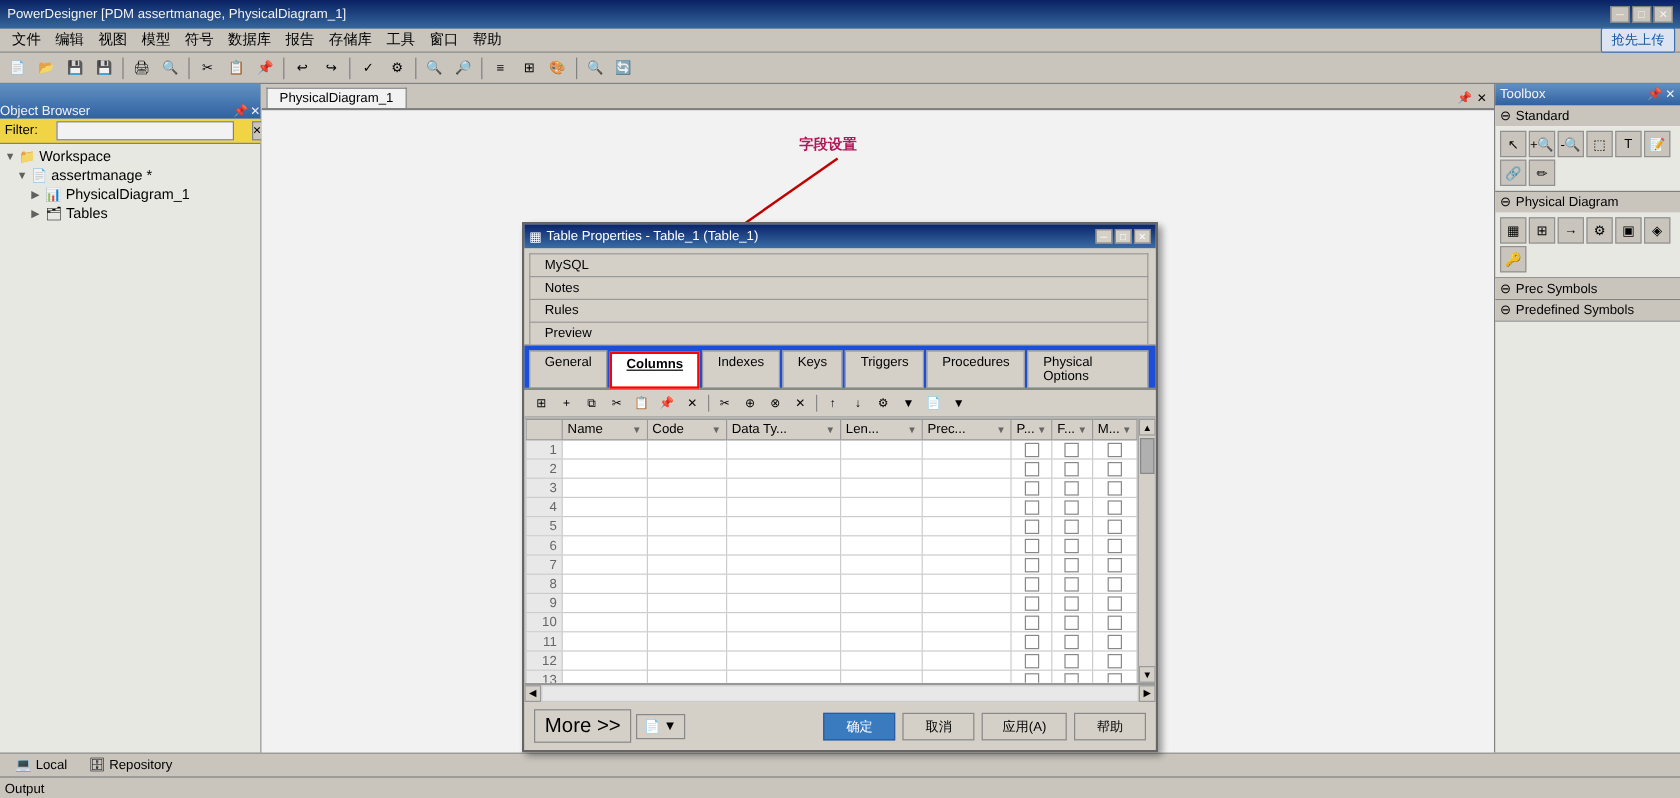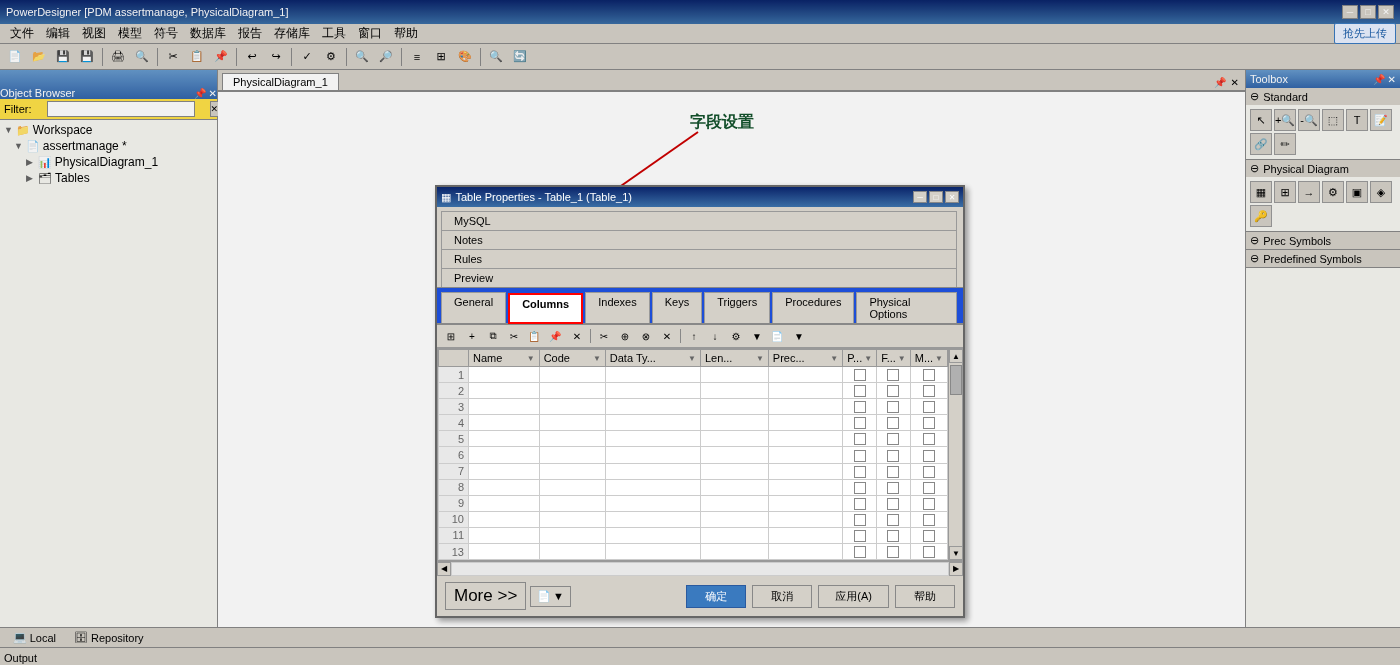--- a/index.html
+++ b/index.html
@@ -578,21 +578,21 @@
 
       <div style="position:absolute; top:30px; left:350px; pointer-events:none;">
         <svg width="200" height="100" style="overflow:visible;">
           <defs>
             <marker id="arrowhead" markerWidth="8" markerHeight="6" refX="8" refY="3" orient="auto">
               <polygon points="0 0, 8 3, 0 6" fill="#cc0000"></polygon>
             </marker>
           </defs>
           <line x1="130" y1="10" x2="30" y2="80" stroke="#cc0000" stroke-width="2" marker-end="url(#arrowhead)"></line>
         </svg>
-        <div style="position:absolute; top:-10px; left:122px; color:#14532d; font-size:16px; font-weight:bold; white-space:nowrap;">字段设置</div>
+        <div style="position:absolute; top:-10px; left:98px; color:#be185d; font-size:12px; font-weight:bold; white-space:nowrap;">字段设置</div>
       </div>
     </div>
   </div>
 
   <div class="toolbox">
     <div class="toolbox-header">
       <span>Toolbox</span>
       <div style="display:flex;gap:2px;">
         <span style="color:white;font-size:10px;cursor:pointer;">📌</span>
         <span style="color:white;font-size:10px;cursor:pointer;">✕</span>
@@ -677,21 +677,21 @@
 
     <div class="modal-tabs-row1">
       <div class="modal-tab">MySQL</div>
       <div class="modal-tab">Notes</div>
       <div class="modal-tab">Rules</div>
       <div class="modal-tab">Preview</div>
     </div>
 
     <div style="display:flex; background:#1d4ed8; padding:0 4px; padding-top:4px; gap:0; border-bottom:2px solid #888;">
       <div class="modal-tab">General</div>
-      <div class="modal-tab active" style="border:2px solid red; background:white; font-weight:bold;">Columns</div>
+      <div class="modal-tab active" style="border:2px solid red; background:white; font-weight:bold;text-decoration:underline;">Columns</div>
       <div class="modal-tab">Indexes</div>
       <div class="modal-tab">Keys</div>
       <div class="modal-tab">Triggers</div>
       <div class="modal-tab">Procedures</div>
       <div class="modal-tab">Physical Options</div>
     </div>
 
     <div class="modal-toolbar">
       <div class="modal-tb-btn" title="Insert">⊞</div>
       <div class="modal-tb-btn" title="Add">+</div>
@@ -886,20 +886,31 @@
       <td></td>
       <td></td>
       <td></td>
       <td></td>
       <td></td>
       <td class="col-check"><div class="cb"></div></td>
       <td class="col-check"><div class="cb"></div></td>
       <td class="col-check"><div class="cb"></div></td>
     </tr>
               <tr>
+      <td class="row-num">12</td>
+      <td></td>
+      <td></td>
+      <td></td>
+      <td></td>
+      <td></td>
+      <td class="col-check"><div class="cb"></div></td>
+      <td class="col-check"><div class="cb"></div></td>
+      <td class="col-check"><div class="cb"></div></td>
+    </tr>
+              <tr>
       <td class="row-num">13</td>
       <td></td>
       <td></td>
       <td></td>
       <td></td>
       <td></td>
       <td class="col-check"><div class="cb"></div></td>
       <td class="col-check"><div class="cb"></div></td>
       <td class="col-check"><div class="cb"></div></td>
     </tr>

